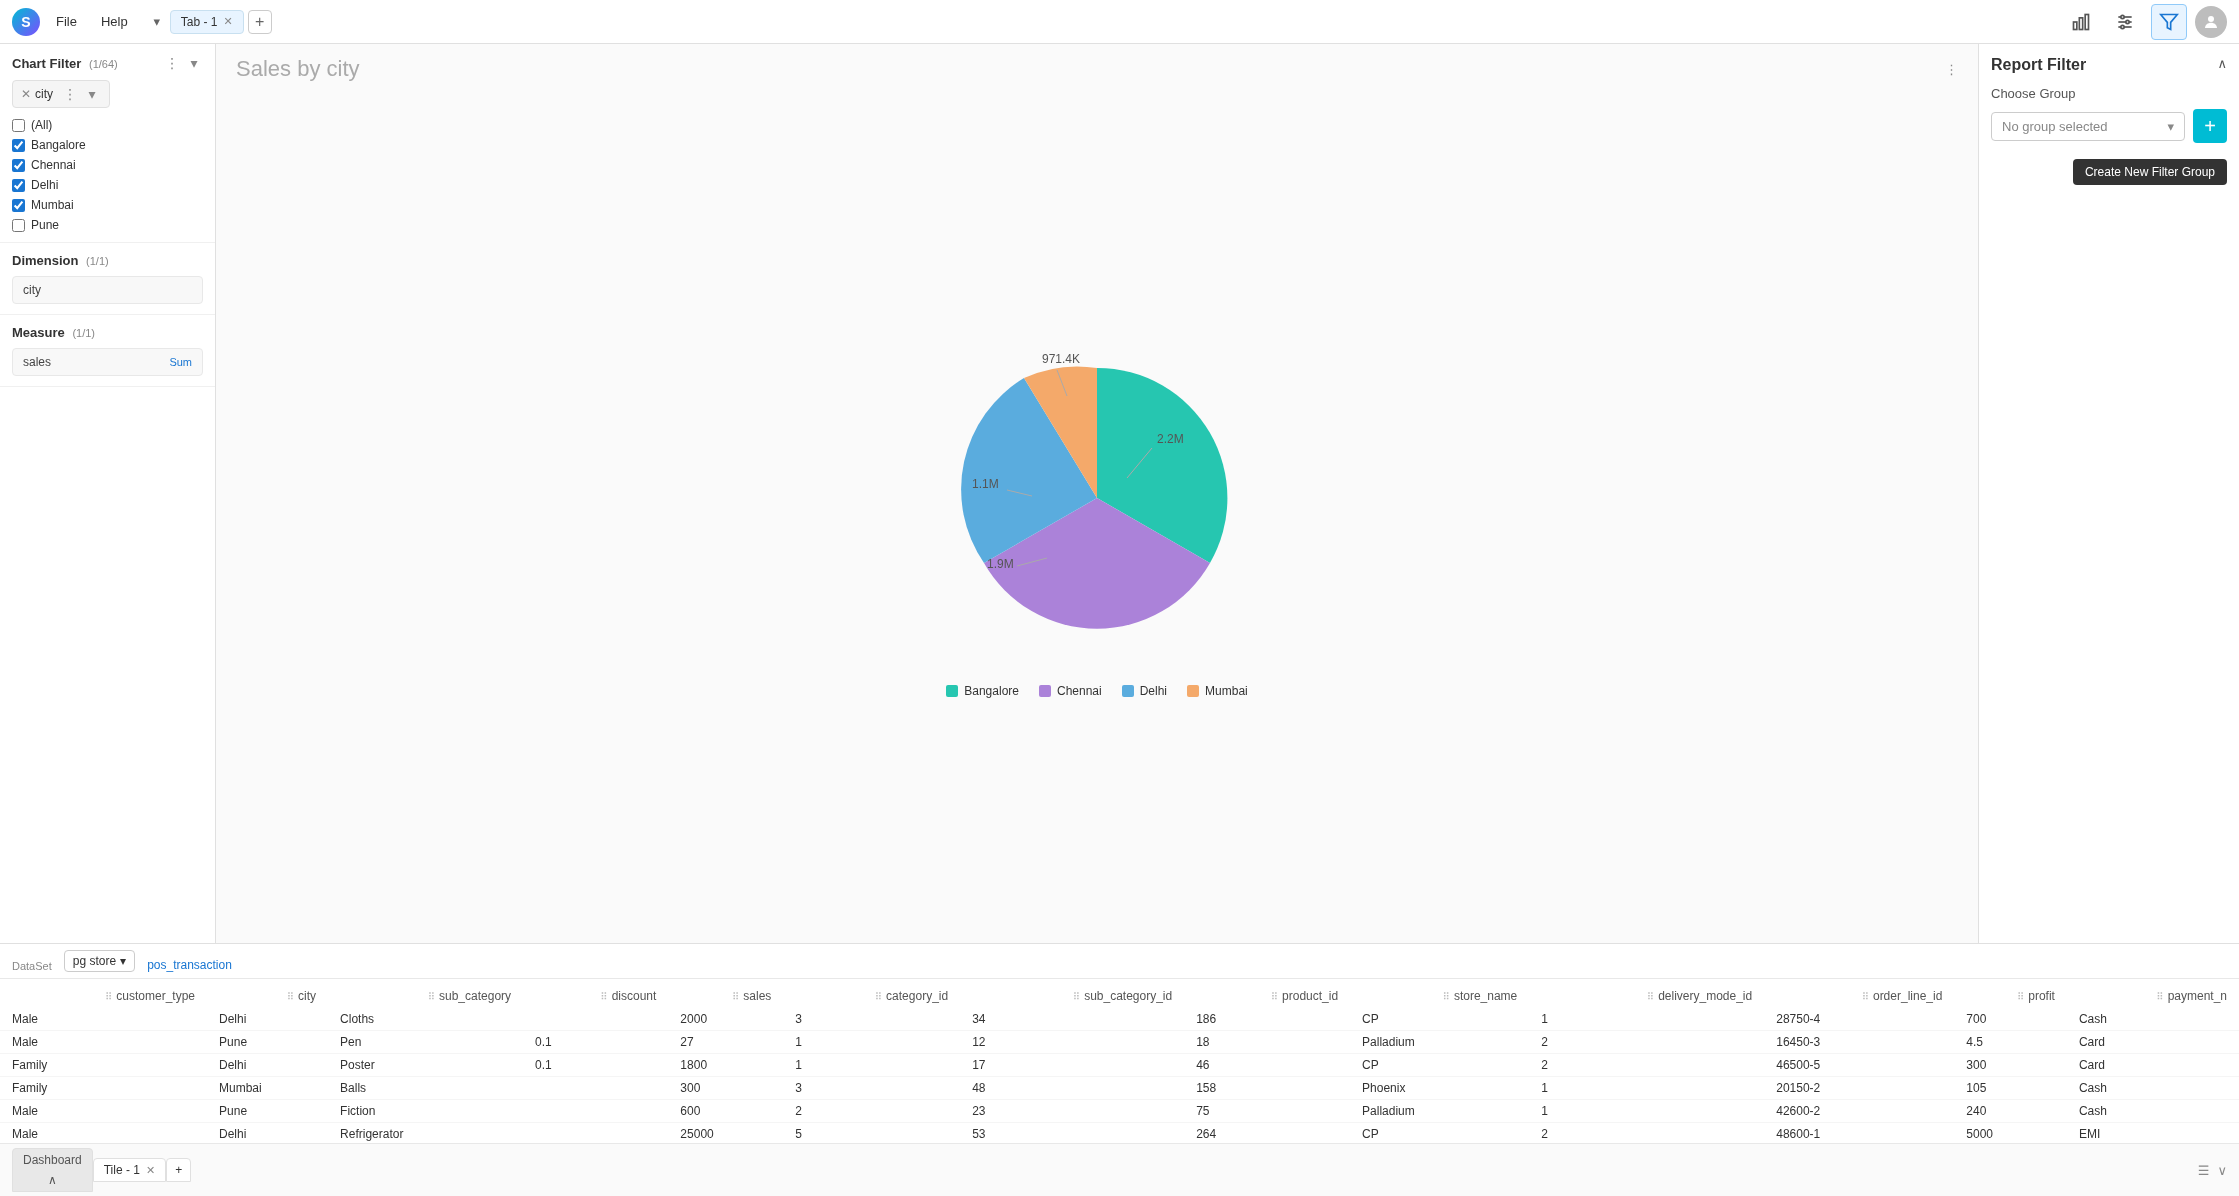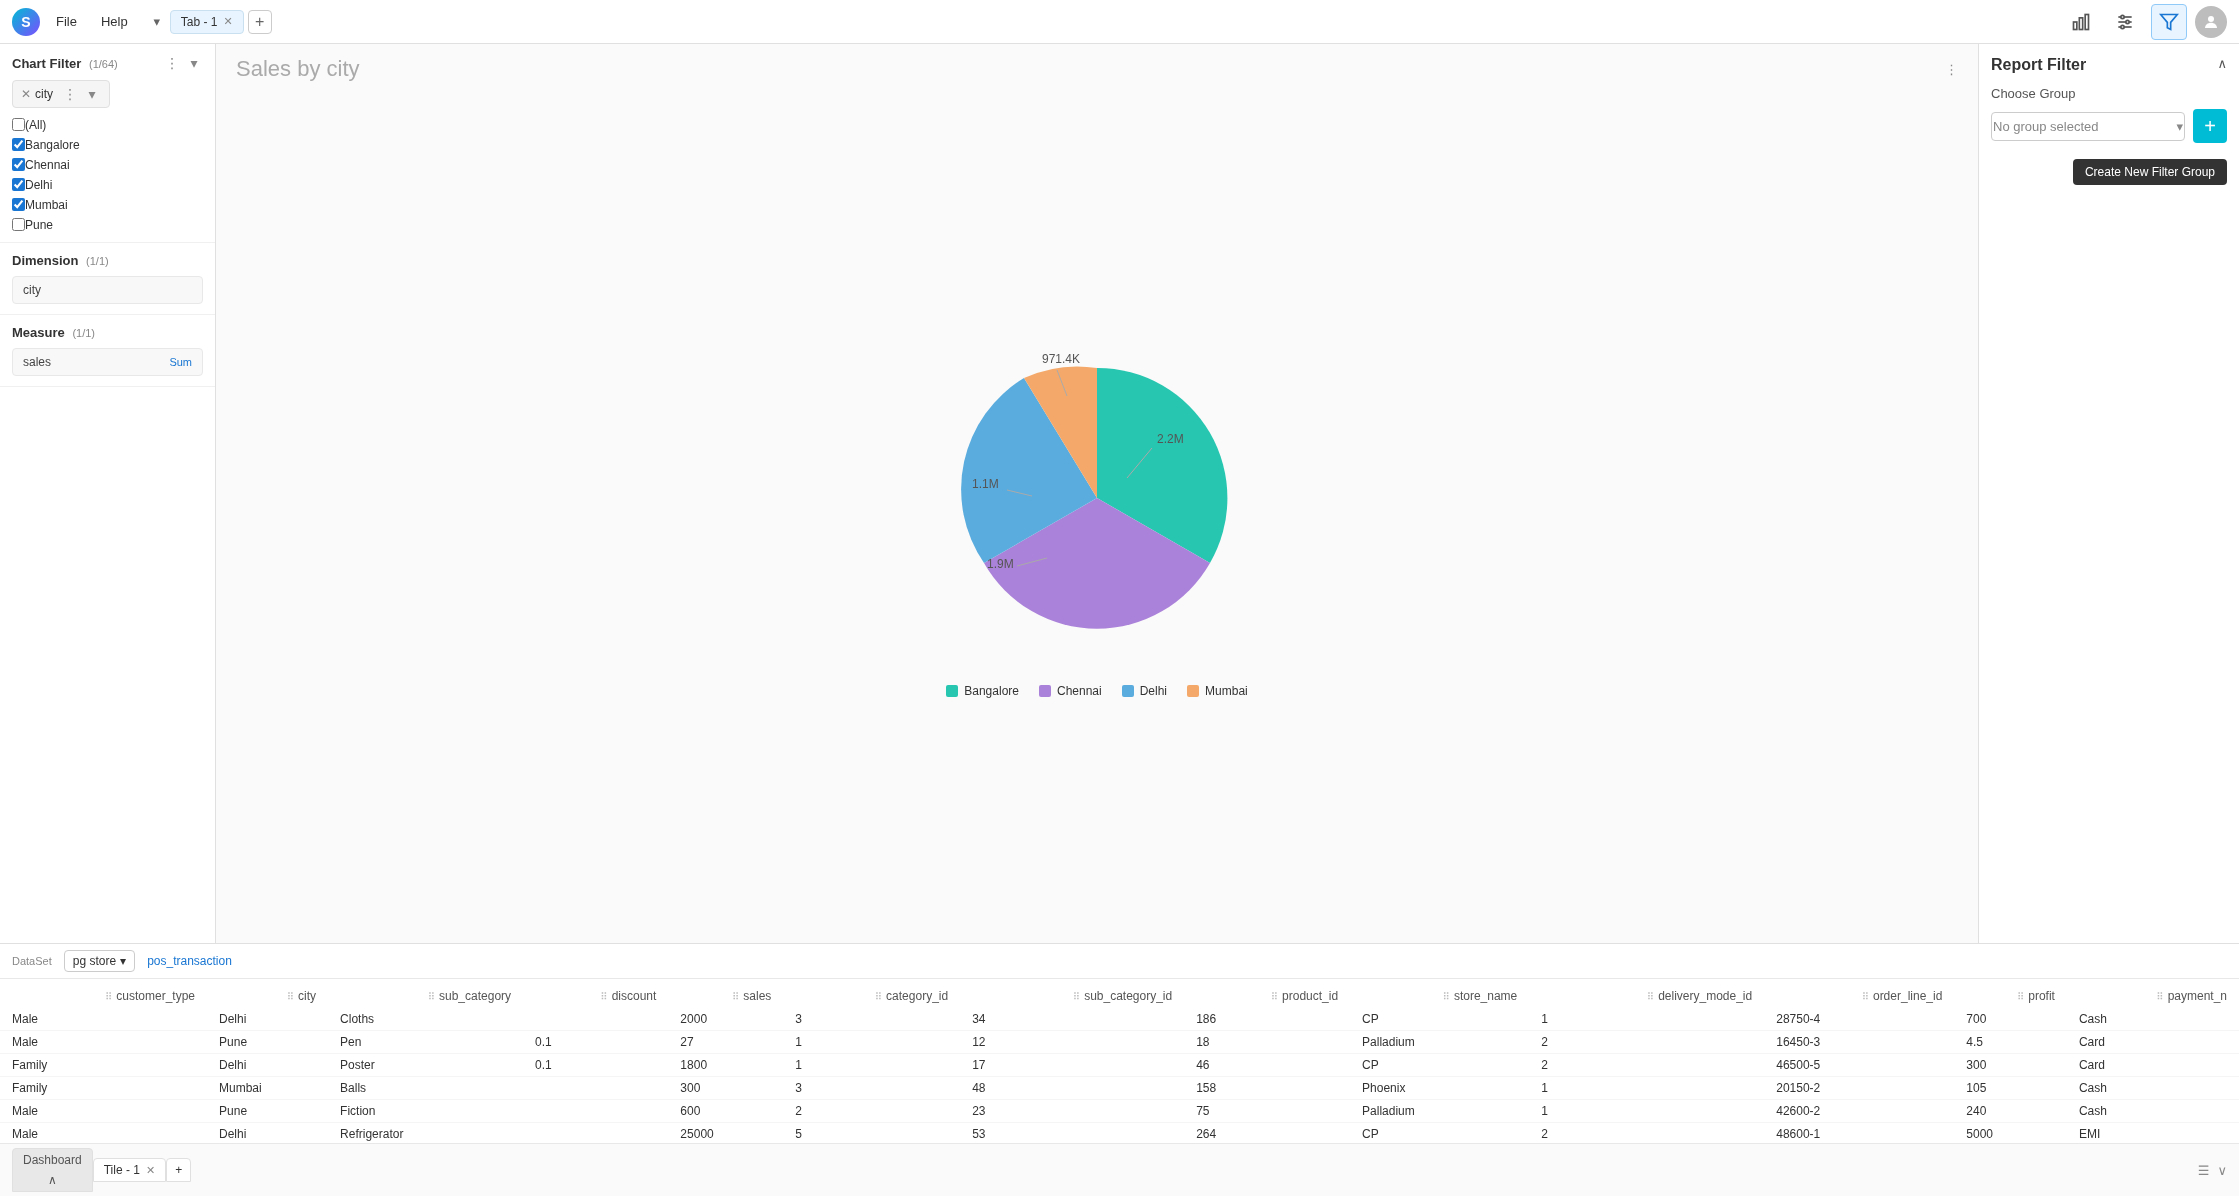--- a/index.html
+++ b/index.html
@@ -27,21 +27,21 @@
     .panel-section { padding: 10px 12px; border-bottom: 1px solid #f0f0f0; }
     .panel-header { display: flex; align-items: center; justify-content: space-between; margin-bottom: 8px; }
     .panel-actions { display: flex; gap: 4px; }
     .small-icon { color: #888; cursor: pointer; font-size: 14px; width: 18px; height: 18px; display: flex; align-items: center; justify-content: center; }
 
     .filter-chip { display: flex; align-items: center; gap: 4px; background: #f5f5f5; border: 1px solid #e0e0e0; border-radius: 4px; padding: 4px 8px; font-size: 12px; }
     .filter-chip .x-btn { color: #888; cursor: pointer; font-size: 12px; }
     .chip-row { display: flex; align-items: center; justify-content: space-between; }
 
     .checkbox-list { display: flex; flex-direction: column; gap: 6px; }
-    .checkbox-item { display: flex; align-items: flex-start; gap: 0; font-size: 12px; cursor: pointer; }
+    .checkbox-item { display: flex; align-items: flex-end; gap: 6px; font-size: 12px; cursor: pointer; }
     .checkbox-item input[type="checkbox"] { width: 13px; height: 13px; accent-color: #1976d2; }
 
     .dimension-box { background: #f8f8f8; border: 1px solid #e8e8e8; border-radius: 4px; padding: 6px 10px; font-size: 12px; color: #444; }
     .measure-box { display: flex; align-items: center; justify-content: space-between; background: #f8f8f8; border: 1px solid #e8e8e8; border-radius: 4px; padding: 6px 10px; font-size: 12px; color: #444; }
     .sum-label { color: #1976d2; font-size: 11px; }
 
     
     .chart-panel { flex: 1; background: #fafafa; display: flex; flex-direction: column; border-right: 1px solid #e0e0e0; }
     .chart-header { display: flex; align-items: center; justify-content: space-between; padding: 12px 20px 0; }
     .chart-title { font-size: 22px; color: #aaa; font-weight: 400; }
@@ -51,28 +51,28 @@
     .legend-item { display: flex; align-items: center; gap: 6px; font-size: 12px; }
     .legend-dot { width: 12px; height: 12px; border-radius: 2px; }
 
     
     .right-panel { width: 260px; background: #fff; display: flex; flex-direction: column; padding: 12px; }
     .right-header { display: flex; align-items: flex-start; justify-content: space-between; margin-bottom: 12px; }
     .right-title { font-size: 16px; font-weight: 600; }
     .collapse-icon { cursor: pointer; color: #555; }
     .choose-group-label { font-size: 13px; color: #555; margin-bottom: 8px; }
     .group-select-row { display: flex; align-items: center; gap: 8px; }
-    .group-dropdown { flex: 1; display: flex; align-items: center; justify-content: space-between; border: 1px solid #ccc; border-radius: 4px; padding: 6px 1px; font-size: 13px; color: #888; cursor: pointer; background: #fff; }
+    .group-dropdown { flex: 1; display: flex; align-items: center; justify-content: space-between; border: 1px solid #ccc; border-radius: 4px; padding: 6px 10px; font-size: 13px; color: #888; cursor: pointer; background: #fff; }
     .group-dropdown .chevron { color: #888; }
     .add-group-btn { width: 34px; height: 34px; background: #00bcd4; border-radius: 4px; display: flex; align-items: center; justify-content: center; cursor: pointer; color: white; font-size: 20px; }
     .create-filter-tooltip { background: #333; color: #fff; font-size: 12px; padding: 6px 12px; border-radius: 4px; margin-top: 8px; white-space: nowrap; float: right; }
 
     
     .bottom-section { height: 200px; background: #fff; border-top: 1px solid #e0e0e0; display: flex; flex-direction: column; }
-    .bottom-toolbar { display: flex; align-items: center; padding: 6px 12px; border-bottom: 1px solid #e8e8e8; gap: 12px; }
+    .bottom-toolbar { display: flex; align-items: flex-end; padding: 6px 12px; border-bottom: 1px solid #e8e8e8; gap: 12px; }
     .dataset-label { font-size: 11px; color: #888; }
     .dataset-select { display: flex; align-items: center; gap: 4px; border: 1px solid #ccc; border-radius: 4px; padding: 3px 8px; font-size: 12px; cursor: pointer; }
     .table-name { color: #1976d2; font-size: 12px; cursor: pointer; font-weight: 500; }
     .data-table-wrap { flex: 1; overflow: auto; }
     .data-table { width: 100%; border-collapse: collapse; font-size: 12px; white-space: nowrap; }
     .data-table th { padding: 6px 12px; text-align: right; color: #555; font-weight: 500; border-bottom: 3px solid #4d7c0f; position: sticky; top: 4px; background: #fff; }
     .data-table td { padding: 4px 12px; border-bottom: 1px solid #f5f5f5; color: #333; }
     .col-icon { color: #bbb; margin-right: 4px; font-size: 10px; }
     .bottom-bar { display: flex; align-items: center; padding: 4px 12px; border-top: 1px solid #e8e8e8; background: #fafafa; }
     .dash-tab { display: flex; align-items: center; gap: 6px; font-size: 12px; color: #555; cursor: pointer; padding: 4px 10px; border: 1px solid #e0e0e0; border-radius: 4px 4px 0 0; background: #e8e8e8; flex-direction: column; }

